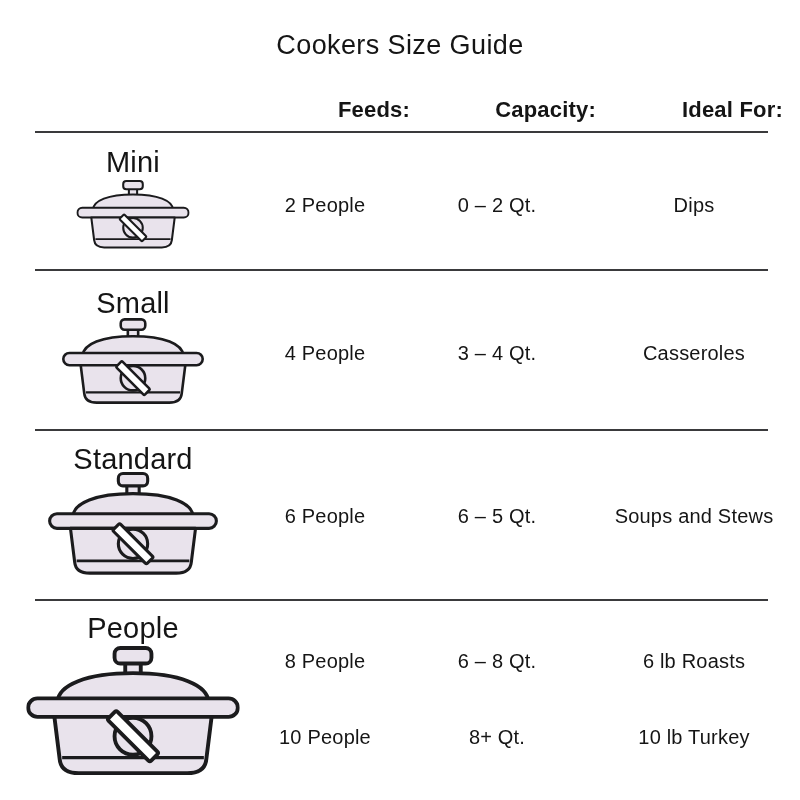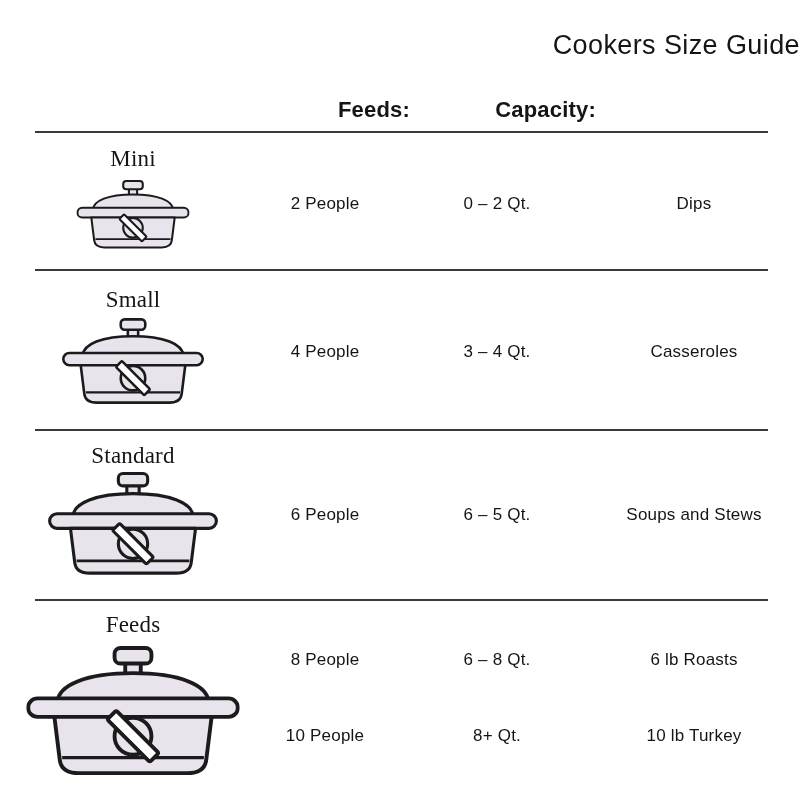--- a/index.html
+++ b/index.html
@@ -1,37 +1,37 @@
 <!DOCTYPE html>
 <html><head>
 <meta charset="utf-8">
 <style>
   html,body{margin:0;padding:0;background:#ffffff;}
   .canvas{
     position:relative;width:800px;height:800px;background:#ffffff;overflow:hidden;
     font-family:"Liberation Sans",sans-serif;color:#151515;
   }
   .title{
-    position:absolute;top:30px;left:0;width:800px;text-align:right;
+    position:absolute;top:30px;left:0;width:800px;text-align:center;
     font-size:27px;font-weight:500;letter-spacing:.4px;
   }
   .header{
     position:absolute;top:97px;font-size:22px;font-weight:700;
     text-align:right;letter-spacing:.2px;
   }
   .header.feeds{left:250px;width:160px;}
   .header.capacity{left:406px;width:190px;}
   .header.ideal{left:583px;width:200px;}
   .divider{position:absolute;left:35px;width:733px;height:2px;background:#3a3a3c;}
   .row-label{
     position:absolute;left:33px;width:200px;text-align:center;
-    font-size:23px;letter-spacing:.2px;font-family:Liberation Serif, serif;
+    font-size:29px;letter-spacing:.2px;
   }
   .cell{
-    position:absolute;font-size:17px;text-align:center;letter-spacing:.2px;
+    position:absolute;font-size:20px;text-align:center;letter-spacing:.2px;
     white-space:nowrap;
   }
   .cell.feeds{left:250px;width:150px;}
   .cell.capacity{left:404px;width:186px;}
   .cell.ideal{left:584px;width:220px;}
   .pot-illustration{position:absolute;display:block;}
 </style>
 </head>
 <body>
 
@@ -49,20 +49,21 @@
     </g>
   </symbol>
 </svg>
 
 <div class="canvas">
 
   <div class="title">Cookers Size Guide</div>
 
   <div class="header feeds">Feeds:</div>
   <div class="header capacity">Capacity:</div>
+  <div class="header ideal">Ideal For:</div>
 
   <div class="divider" style="top:131px"></div>
   <div class="divider" style="top:269px"></div>
   <div class="divider" style="top:429px"></div>
   <div class="divider" style="top:599px"></div>
 
   <section>
     <div class="row-label" style="top:146px">Mini</div>
     <svg class="pot-illustration" style="left:76px;top:180px;width:114px;height:70px" viewBox="0 0 220 136">
         <use href="#pot-symbol"></use>
@@ -86,21 +87,21 @@
     <div class="row-label" style="top:443px">Standard</div>
     <svg class="pot-illustration" style="left:48px;top:472px;width:170px;height:105px" viewBox="0 0 220 136">
         <use href="#pot-symbol"></use>
       </svg>
     <div class="cell feeds" style="top:505px">6 People</div>
     <div class="cell capacity" style="top:505px">6 – 5 Qt.</div>
     <div class="cell ideal" style="top:505px">Soups and Stews</div>
   </section>
 
   <section>
-    <div class="row-label" style="top:612px">Feeds</div>
+    <div class="row-label" style="top:612px">People</div>
     <svg class="pot-illustration" style="left:26px;top:646px;width:214px;height:132px" viewBox="0 0 220 136">
         <use href="#pot-symbol"></use>
       </svg>
     <div class="cell feeds" style="top:650px">8 People</div>
     <div class="cell capacity" style="top:650px">6 – 8 Qt.</div>
     <div class="cell ideal" style="top:650px">6 lb Roasts</div>
     <div class="cell feeds" style="top:726px">10 People</div>
     <div class="cell capacity" style="top:726px">8+ Qt.</div>
     <div class="cell ideal" style="top:726px">10 lb Turkey</div>
   </section>

